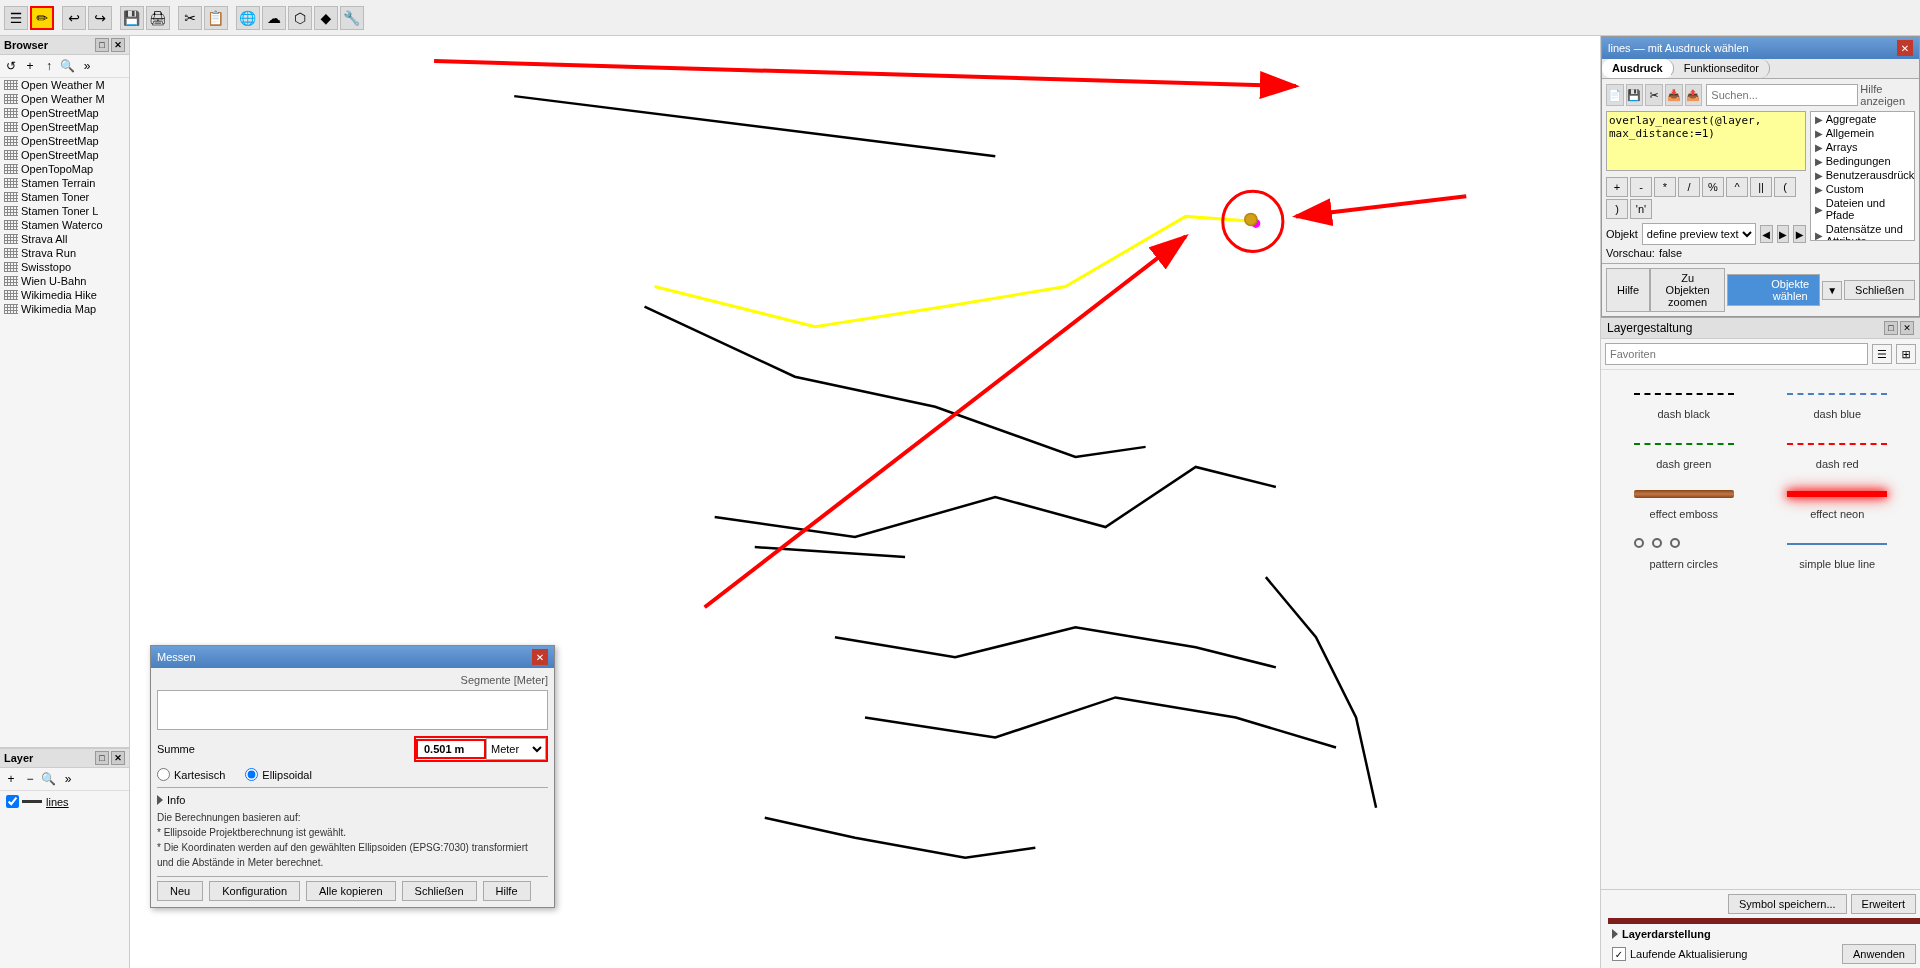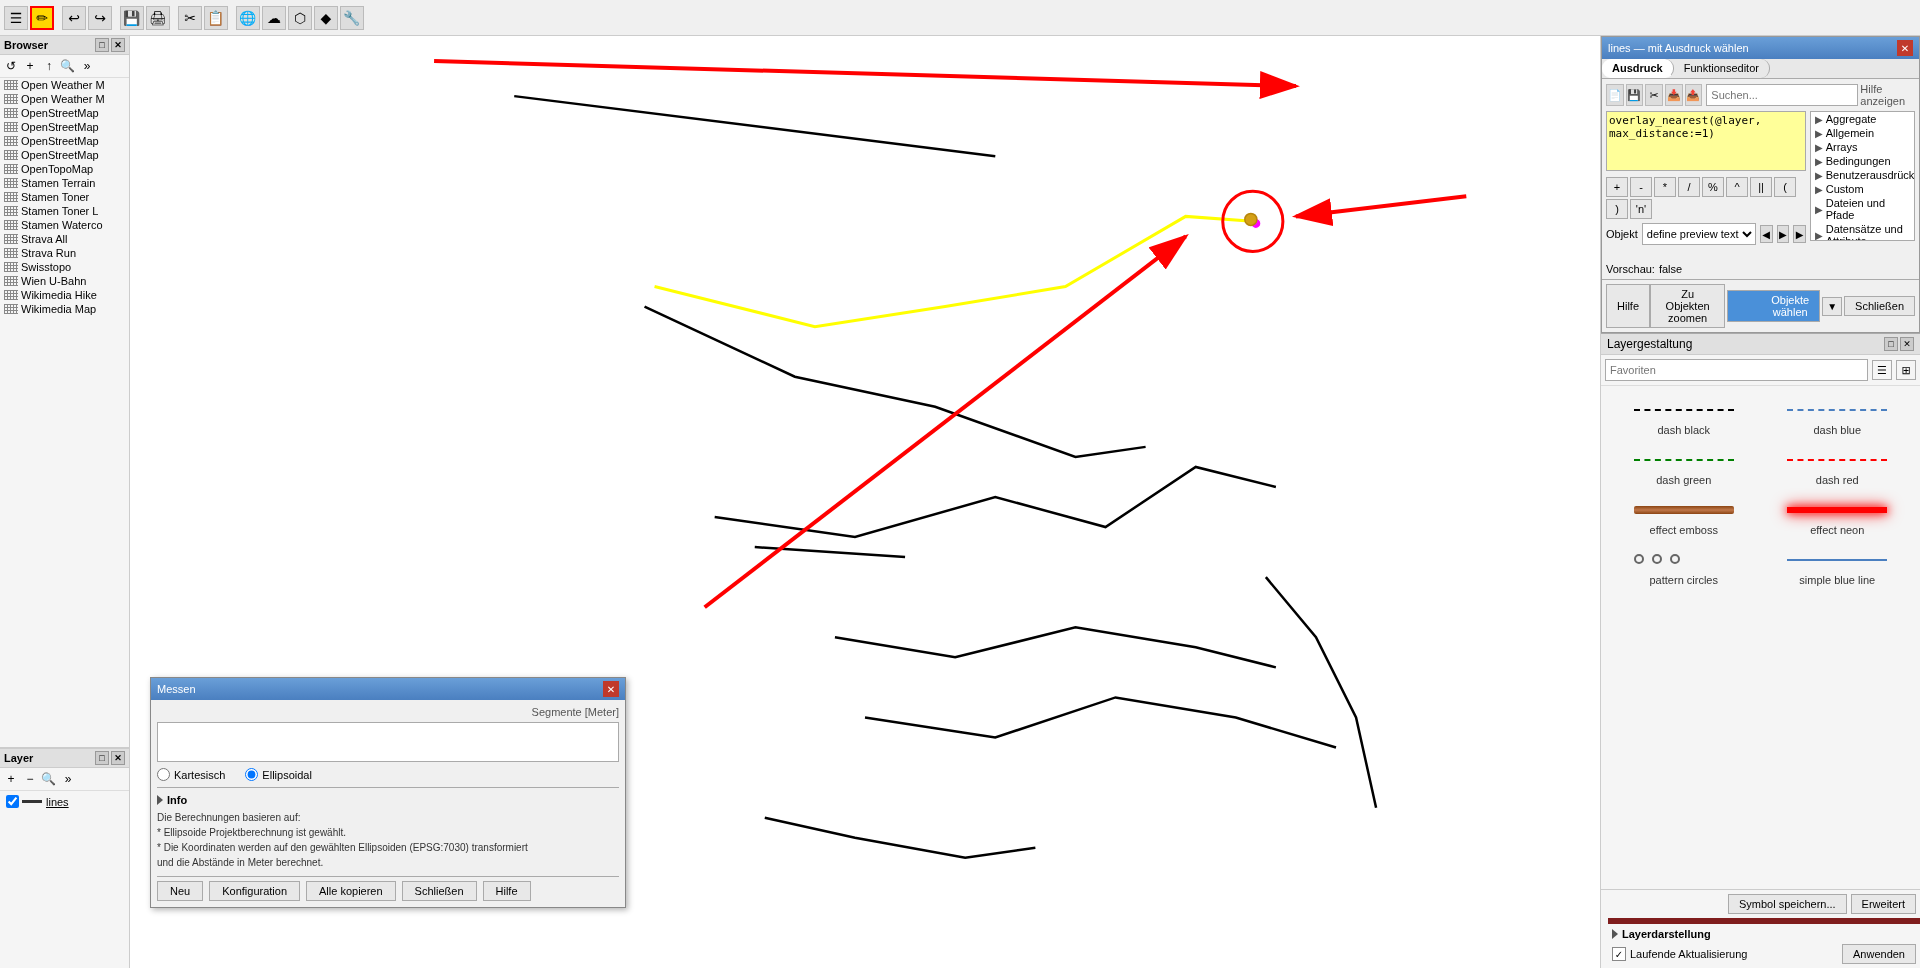--- a/index.html
+++ b/index.html
@@ -248,21 +248,21 @@
     }
     .nav-btn {
       width: 18px; height: 18px;
       background: #ddd;
       border: 1px solid #aaa;
       cursor: pointer;
       font-size: 10px;
       display: flex; align-items: center; justify-content: center;
     }
     .preview-row {
-      display: flex; align-items: center; gap: 4px; margin-top: 18px;
+      display: flex; align-items: center; gap: 4px; margin-top: 2px;
     }
     .preview-label { font-size: 11px; }
     .function-list {
       width: 160px;
       border: 1px solid #aaa;
       background: white;
       height: 130px;
       overflow-y: auto;
       font-size: 11px;
     }
@@ -380,21 +380,21 @@
       background: white;
       display: flex; align-items: center; justify-content: center;
       font-size: 10px;
     }
 
     
     .messen-dialog {
       position: absolute;
       left: 20px;
       bottom: 60px;
-      width: 476px;
+      width: 405px;
       background: #f0f0f0;
       border: 1px solid #888;
       box-shadow: 2px 2px 6px rgba(0,0,0,0.3);
       z-index: 100;
     }
     .messen-titlebar {
       background: linear-gradient(#6a9fd8, #4a7fc0);
       color: white;
       padding: 3px 6px;
       display: flex;
@@ -448,21 +448,21 @@
       display: flex; gap: 20px; margin-bottom: 6px; align-items: flex-end;
     }
     .messen-radio-label { font-size: 11px; display: flex; align-items: center; gap: 4px; }
     .messen-info {
       border-top: 1px solid #aaa;
       padding-top: 6px;
       margin-bottom: 6px;
     }
     .messen-info-header {
       display: flex; align-items: center; gap: 4px;
-      font-size: 11px; font-weight: bold; margin-bottom: 4px; cursor: pointer;
+      font-size: 11px; font-weight: normal; margin-bottom: 4px; cursor: pointer;
     }
     .messen-info-text { font-size: 10px; line-height: 1.5; color: #333; }
     .messen-footer {
       display: flex; gap: 6px; padding-top: 4px; border-top: 1px solid #aaa;
     }
     .messen-btn {
       padding: 3px 12px;
       background: #e8e8e8;
       border: 1px solid #aaa;
       cursor: pointer;
@@ -642,20 +642,31 @@
 
     
     <div class="messen-dialog">
       <div class="messen-titlebar">
         <span>Messen</span>
         <button class="messen-close">✕</button>
       </div>
       <div class="messen-body">
         <div class="messen-header-row">Segmente [Meter]</div>
         <div class="messen-display"></div>
+        <div class="messen-summe-row">
+          <span class="messen-summe-label">Summe</span>
+          <div style="flex:1"></div>
+
+          <div style="border: 2px solid red; display: flex; align-items: center;">
+            <div class="messen-value-box">0.501 m</div>
+            <select class="messen-unit-select">
+              <option>Meter</option>
+            </select>
+          </div>
+        </div>
         <div class="messen-radio-row">
           <label class="messen-radio-label">
             <input type="radio" name="messung" style="">
             <span>Kartesisch</span>
           </label>
           <label class="messen-radio-label">
             <input type="radio" name="messung" checked="" style="">
             <span>Ellipsoidal</span>
           </label>
         </div>

